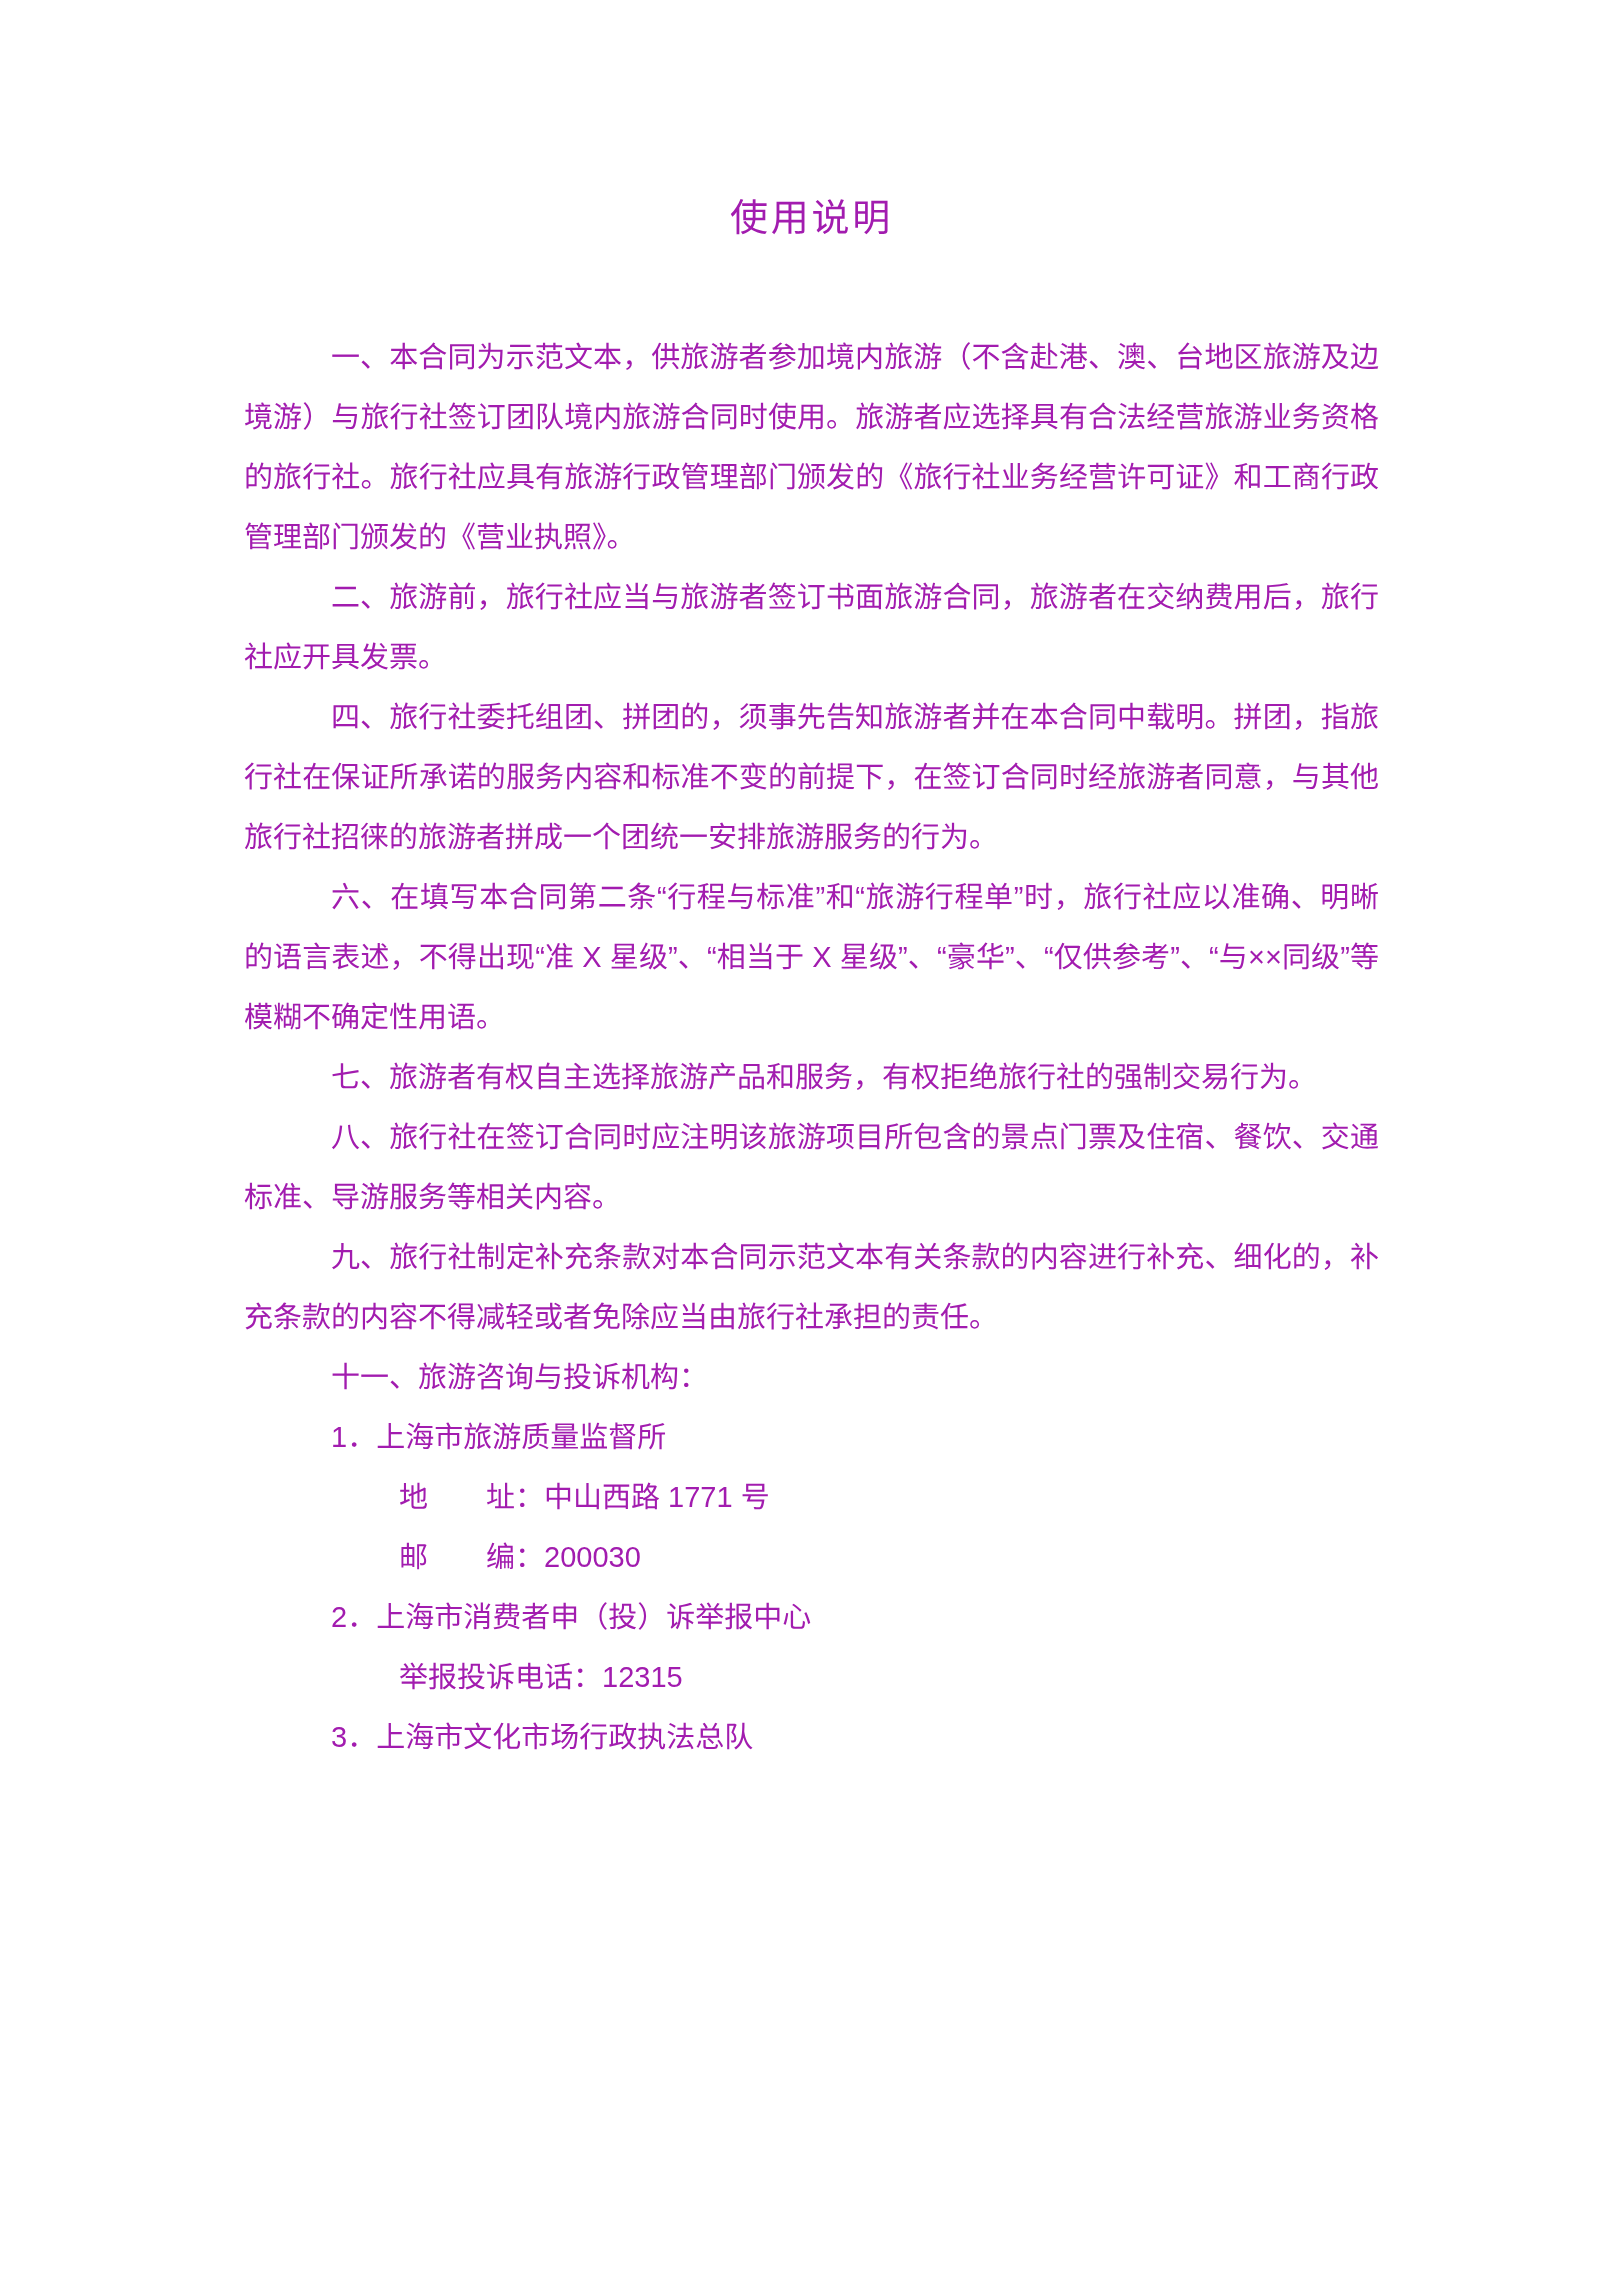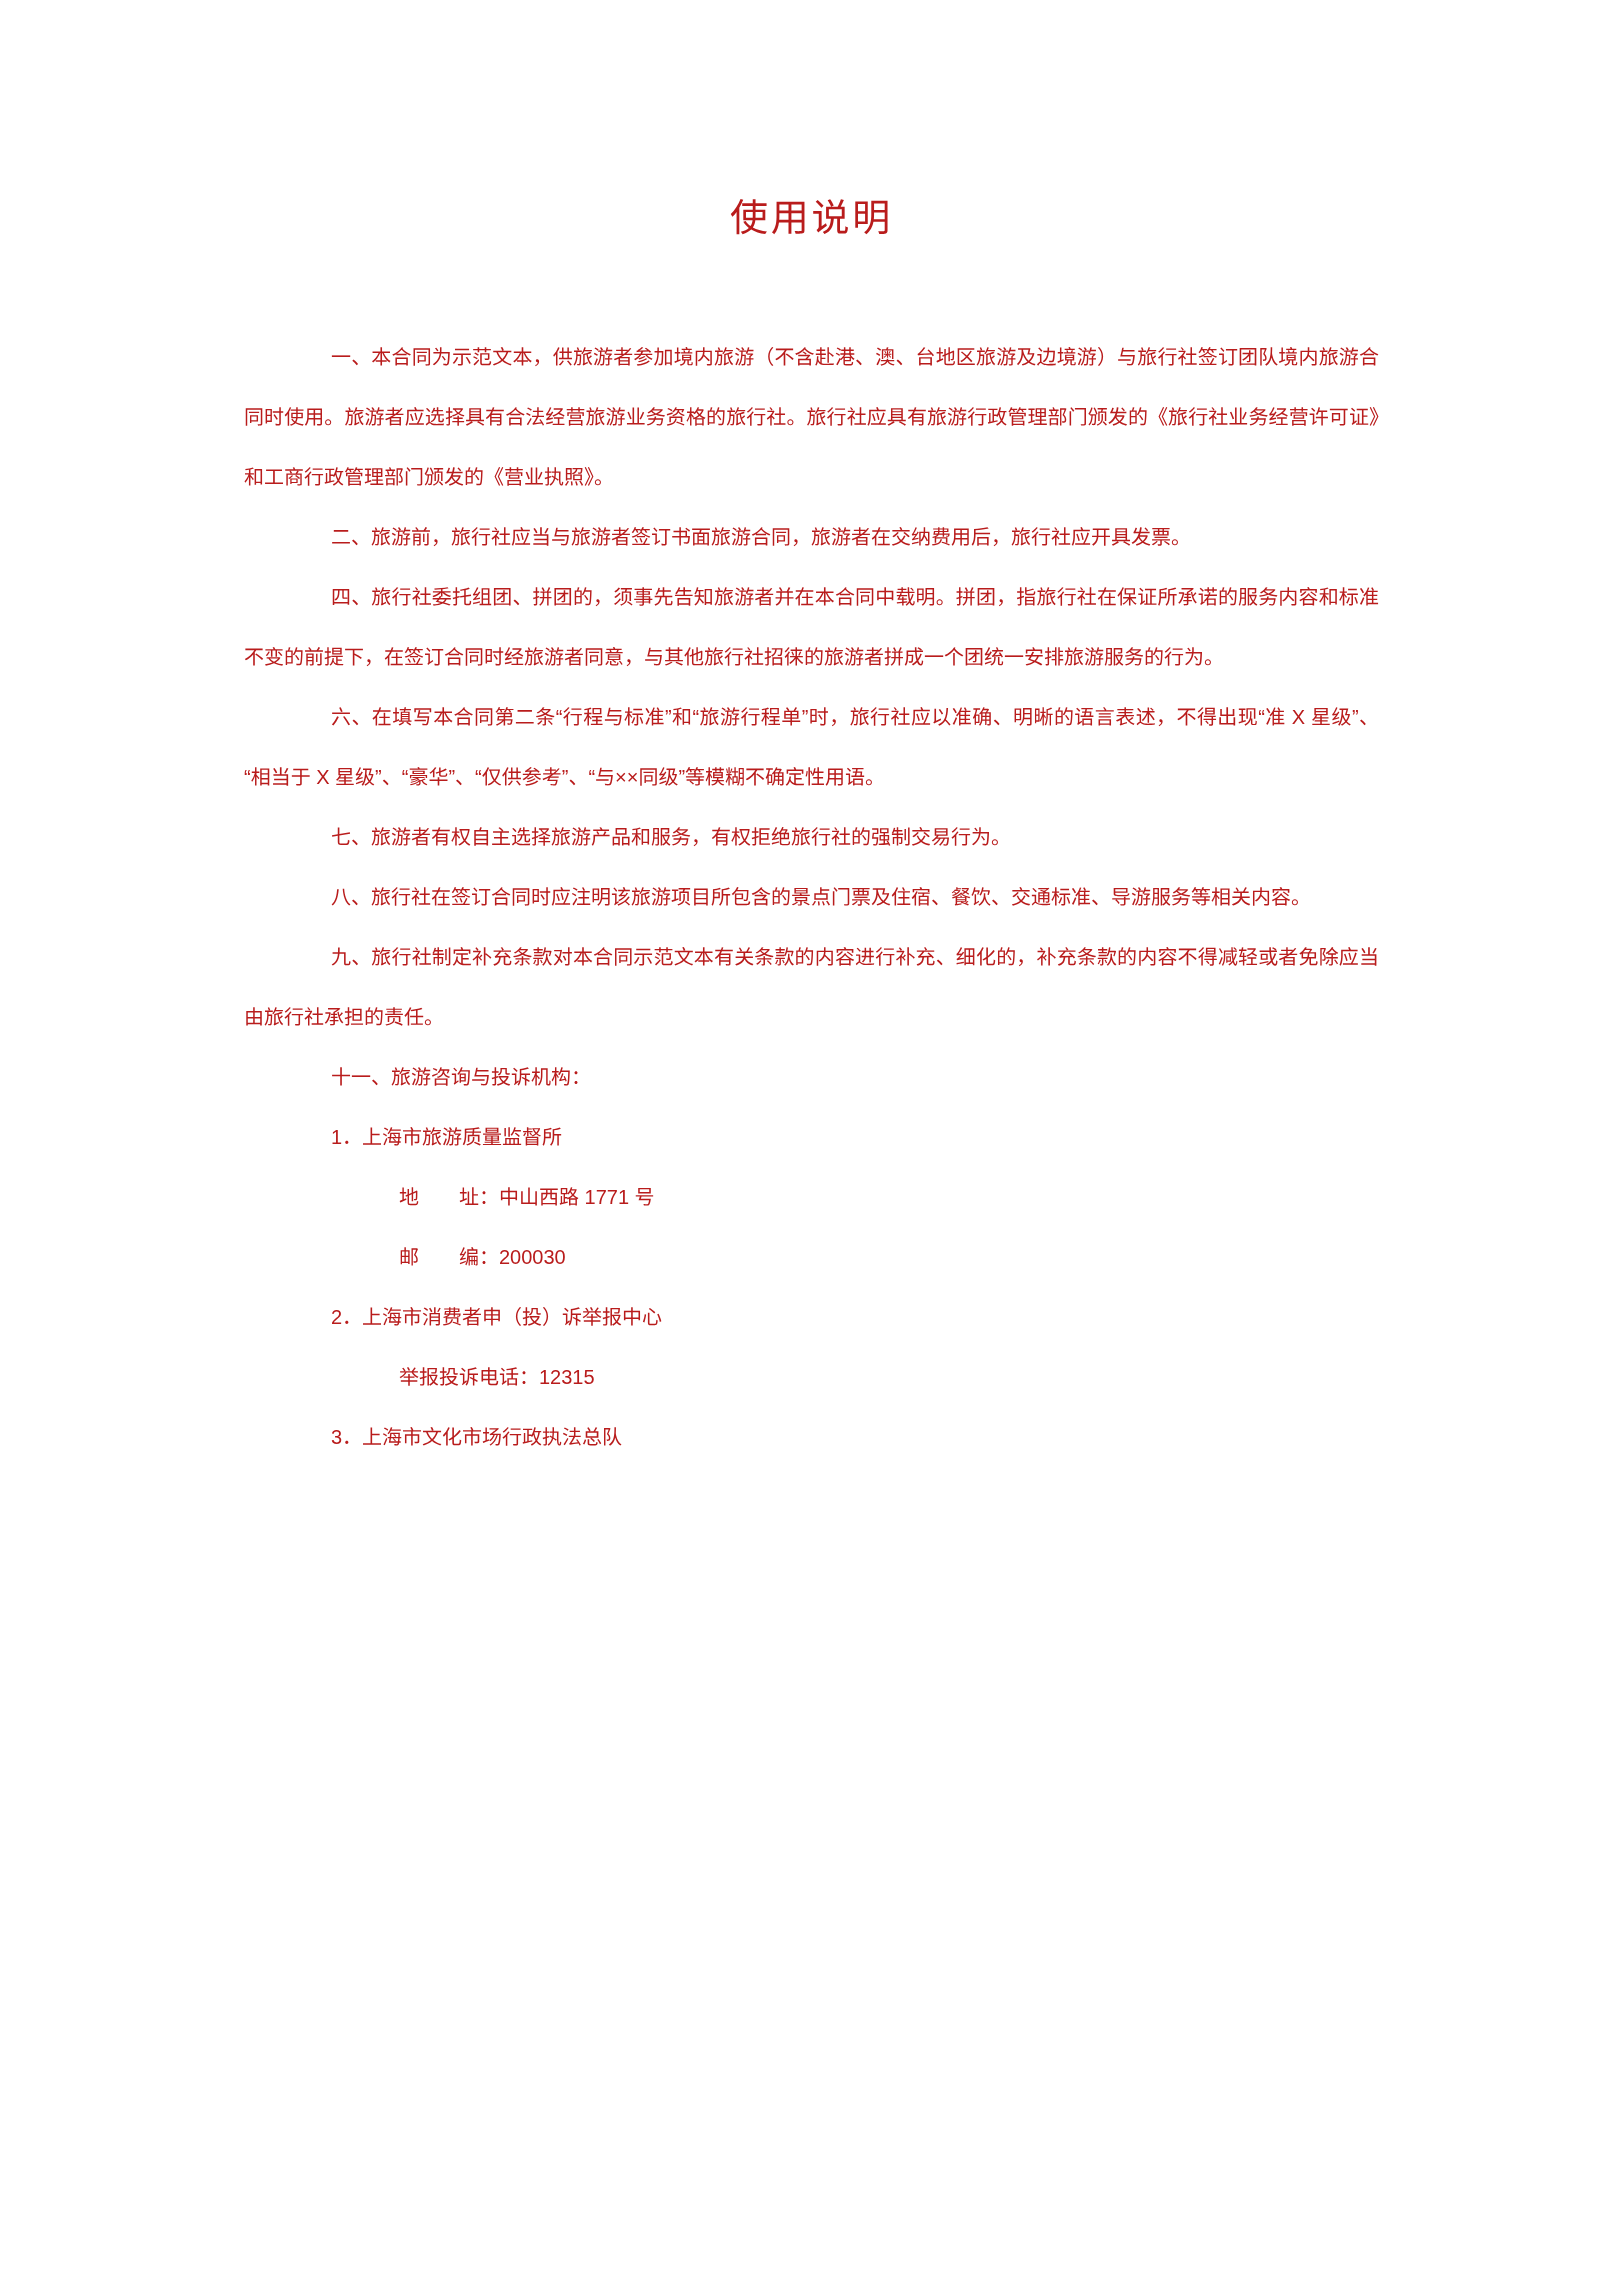--- a/index.html
+++ b/index.html
@@ -9,34 +9,34 @@
   }
   .page {
     position: relative;
     width: 1623px;
     height: 1802px;
     margin: 0 auto;
     background: #ffffff;
     box-sizing: border-box;
     padding: 196px 244px 0 244px;
     font-family: "Liberation Sans", "DejaVu Sans", sans-serif;
-    color: #b91c1c;
+    color: #a21caf;
     overflow: hidden;
   }
   .title {
     margin: 0;
     font-size: 38px;
     font-weight: 400;
     line-height: 45px;
     text-align: center;
     letter-spacing: 2.7px;
   }
   .doc-body {
     margin-top: 86px;
-    font-size: 20px;
+    font-size: 29px;
     line-height: 60px;
     text-align: justify;
   }
   .doc-body p {
     margin: 0;
     padding: 0;
     text-indent: 87px;
     word-break: break-all;
   }
   .doc-body p.sub {

